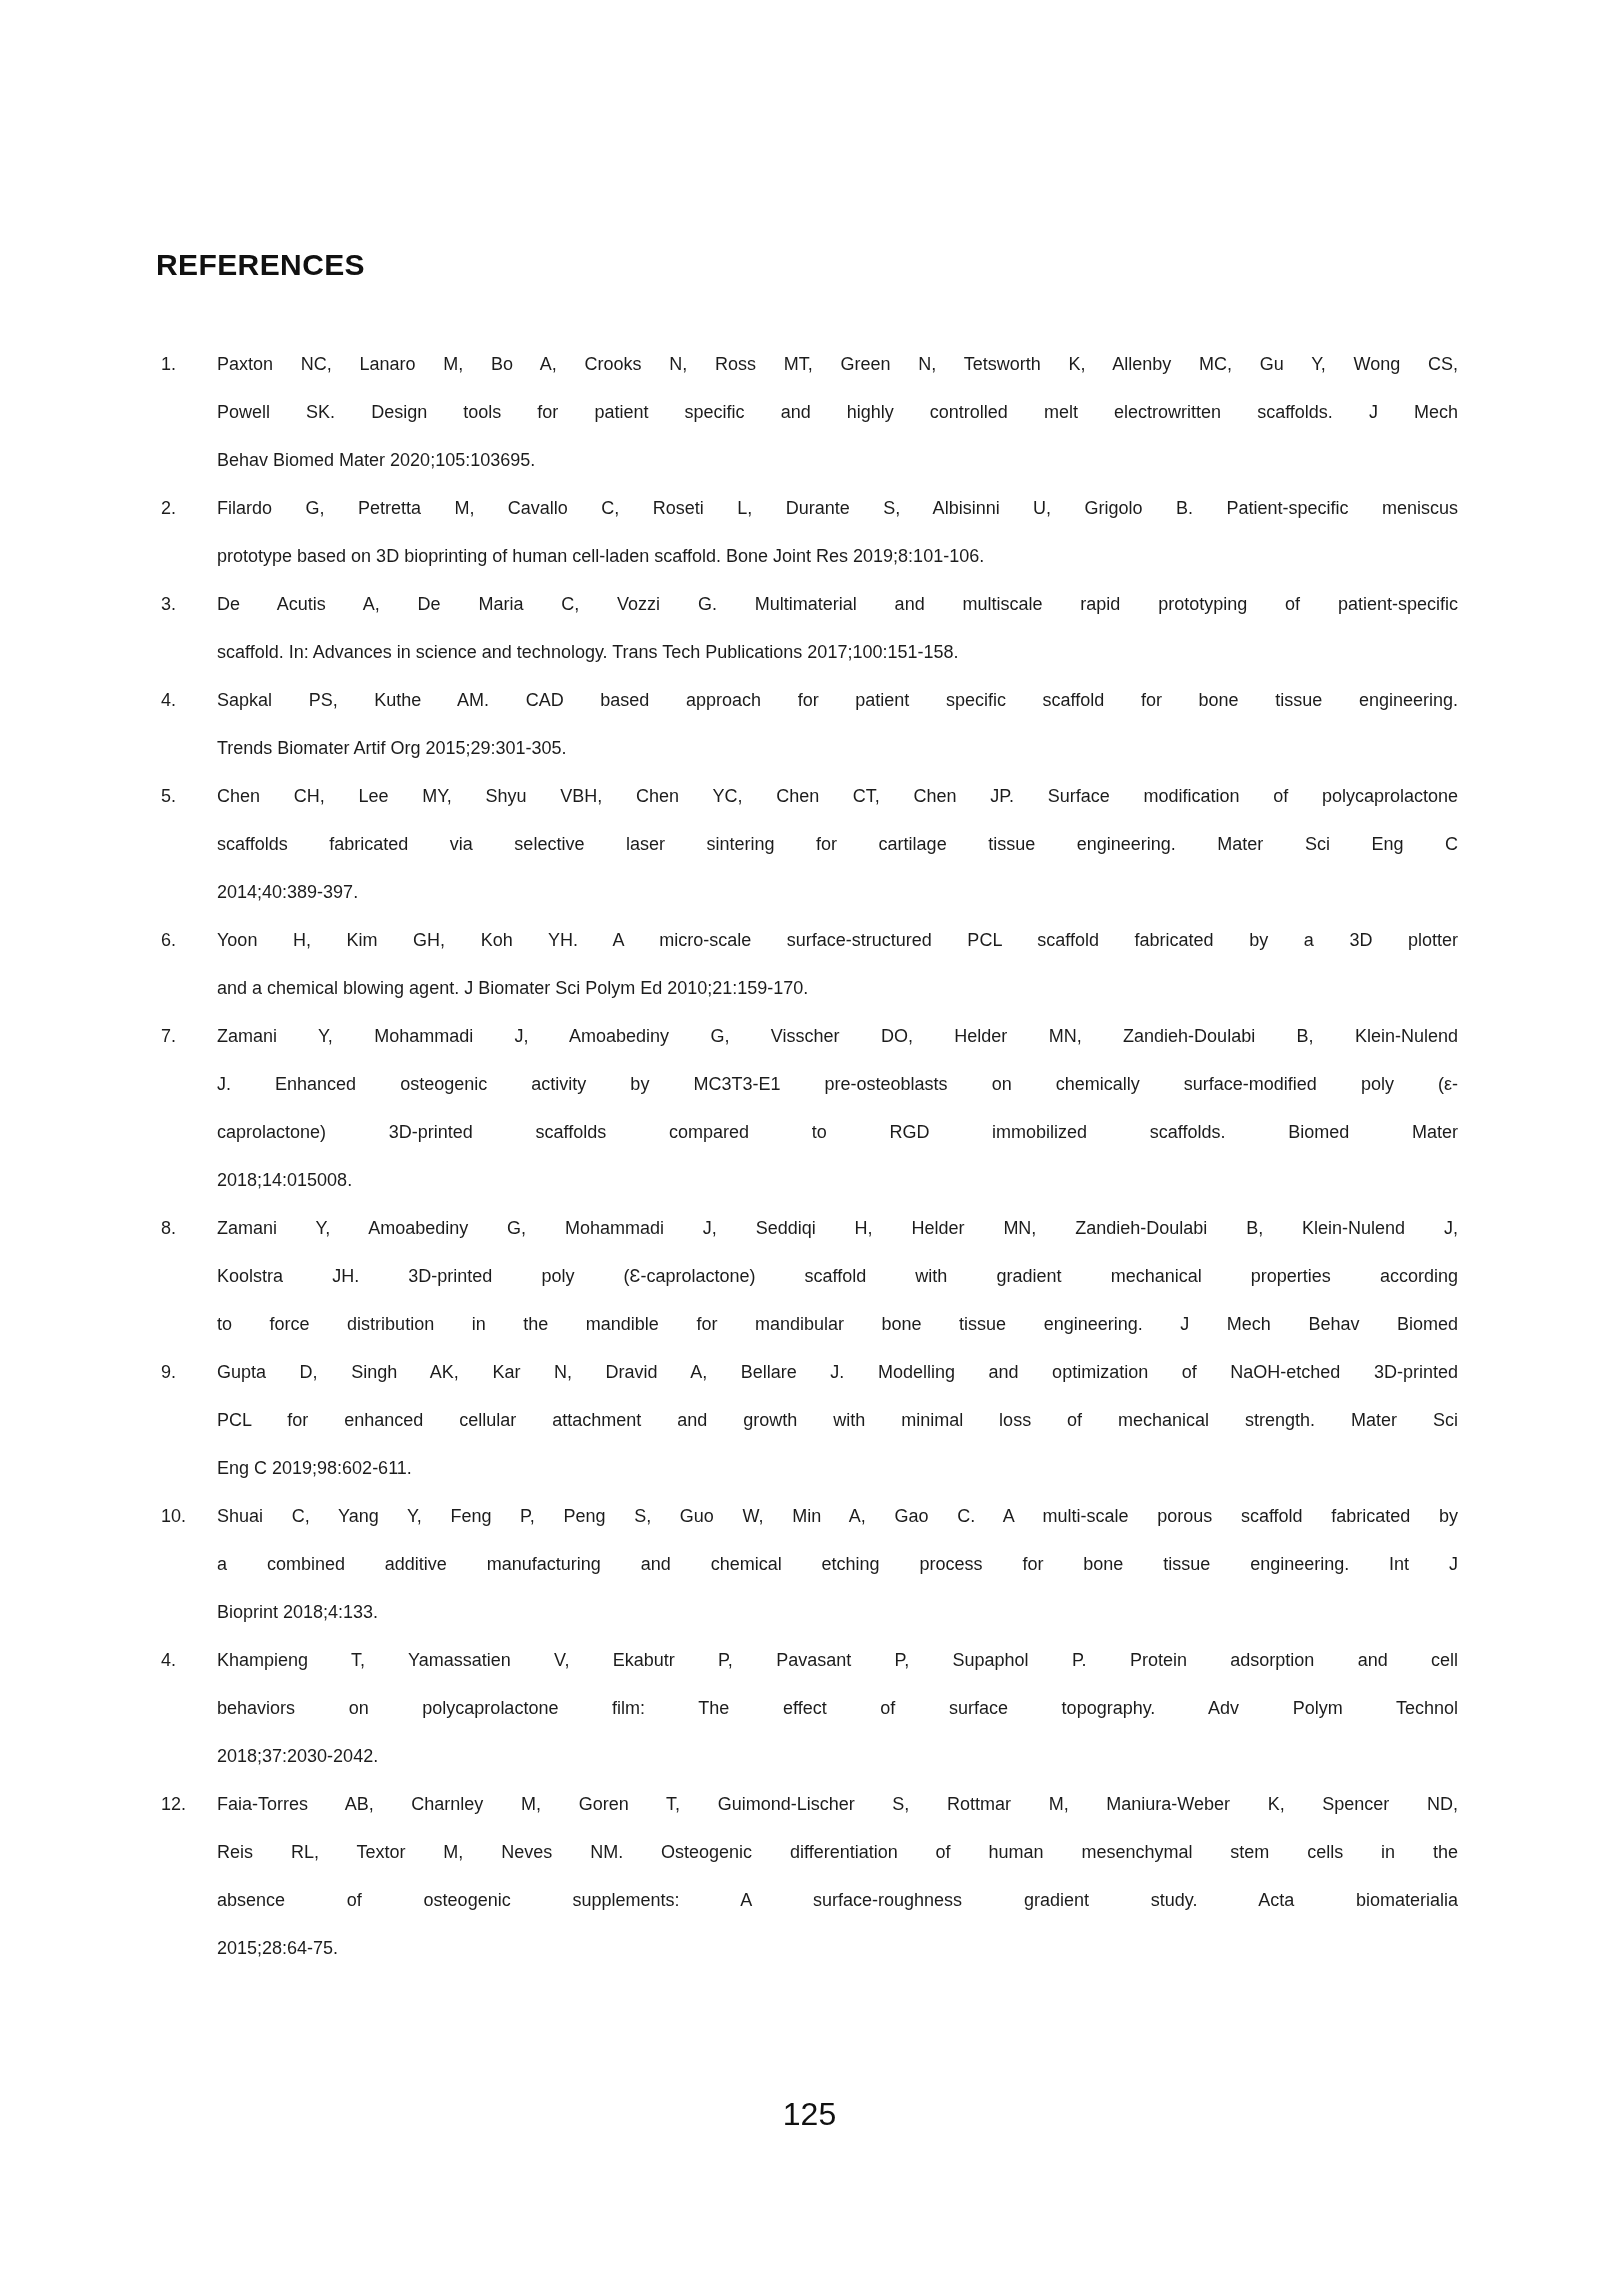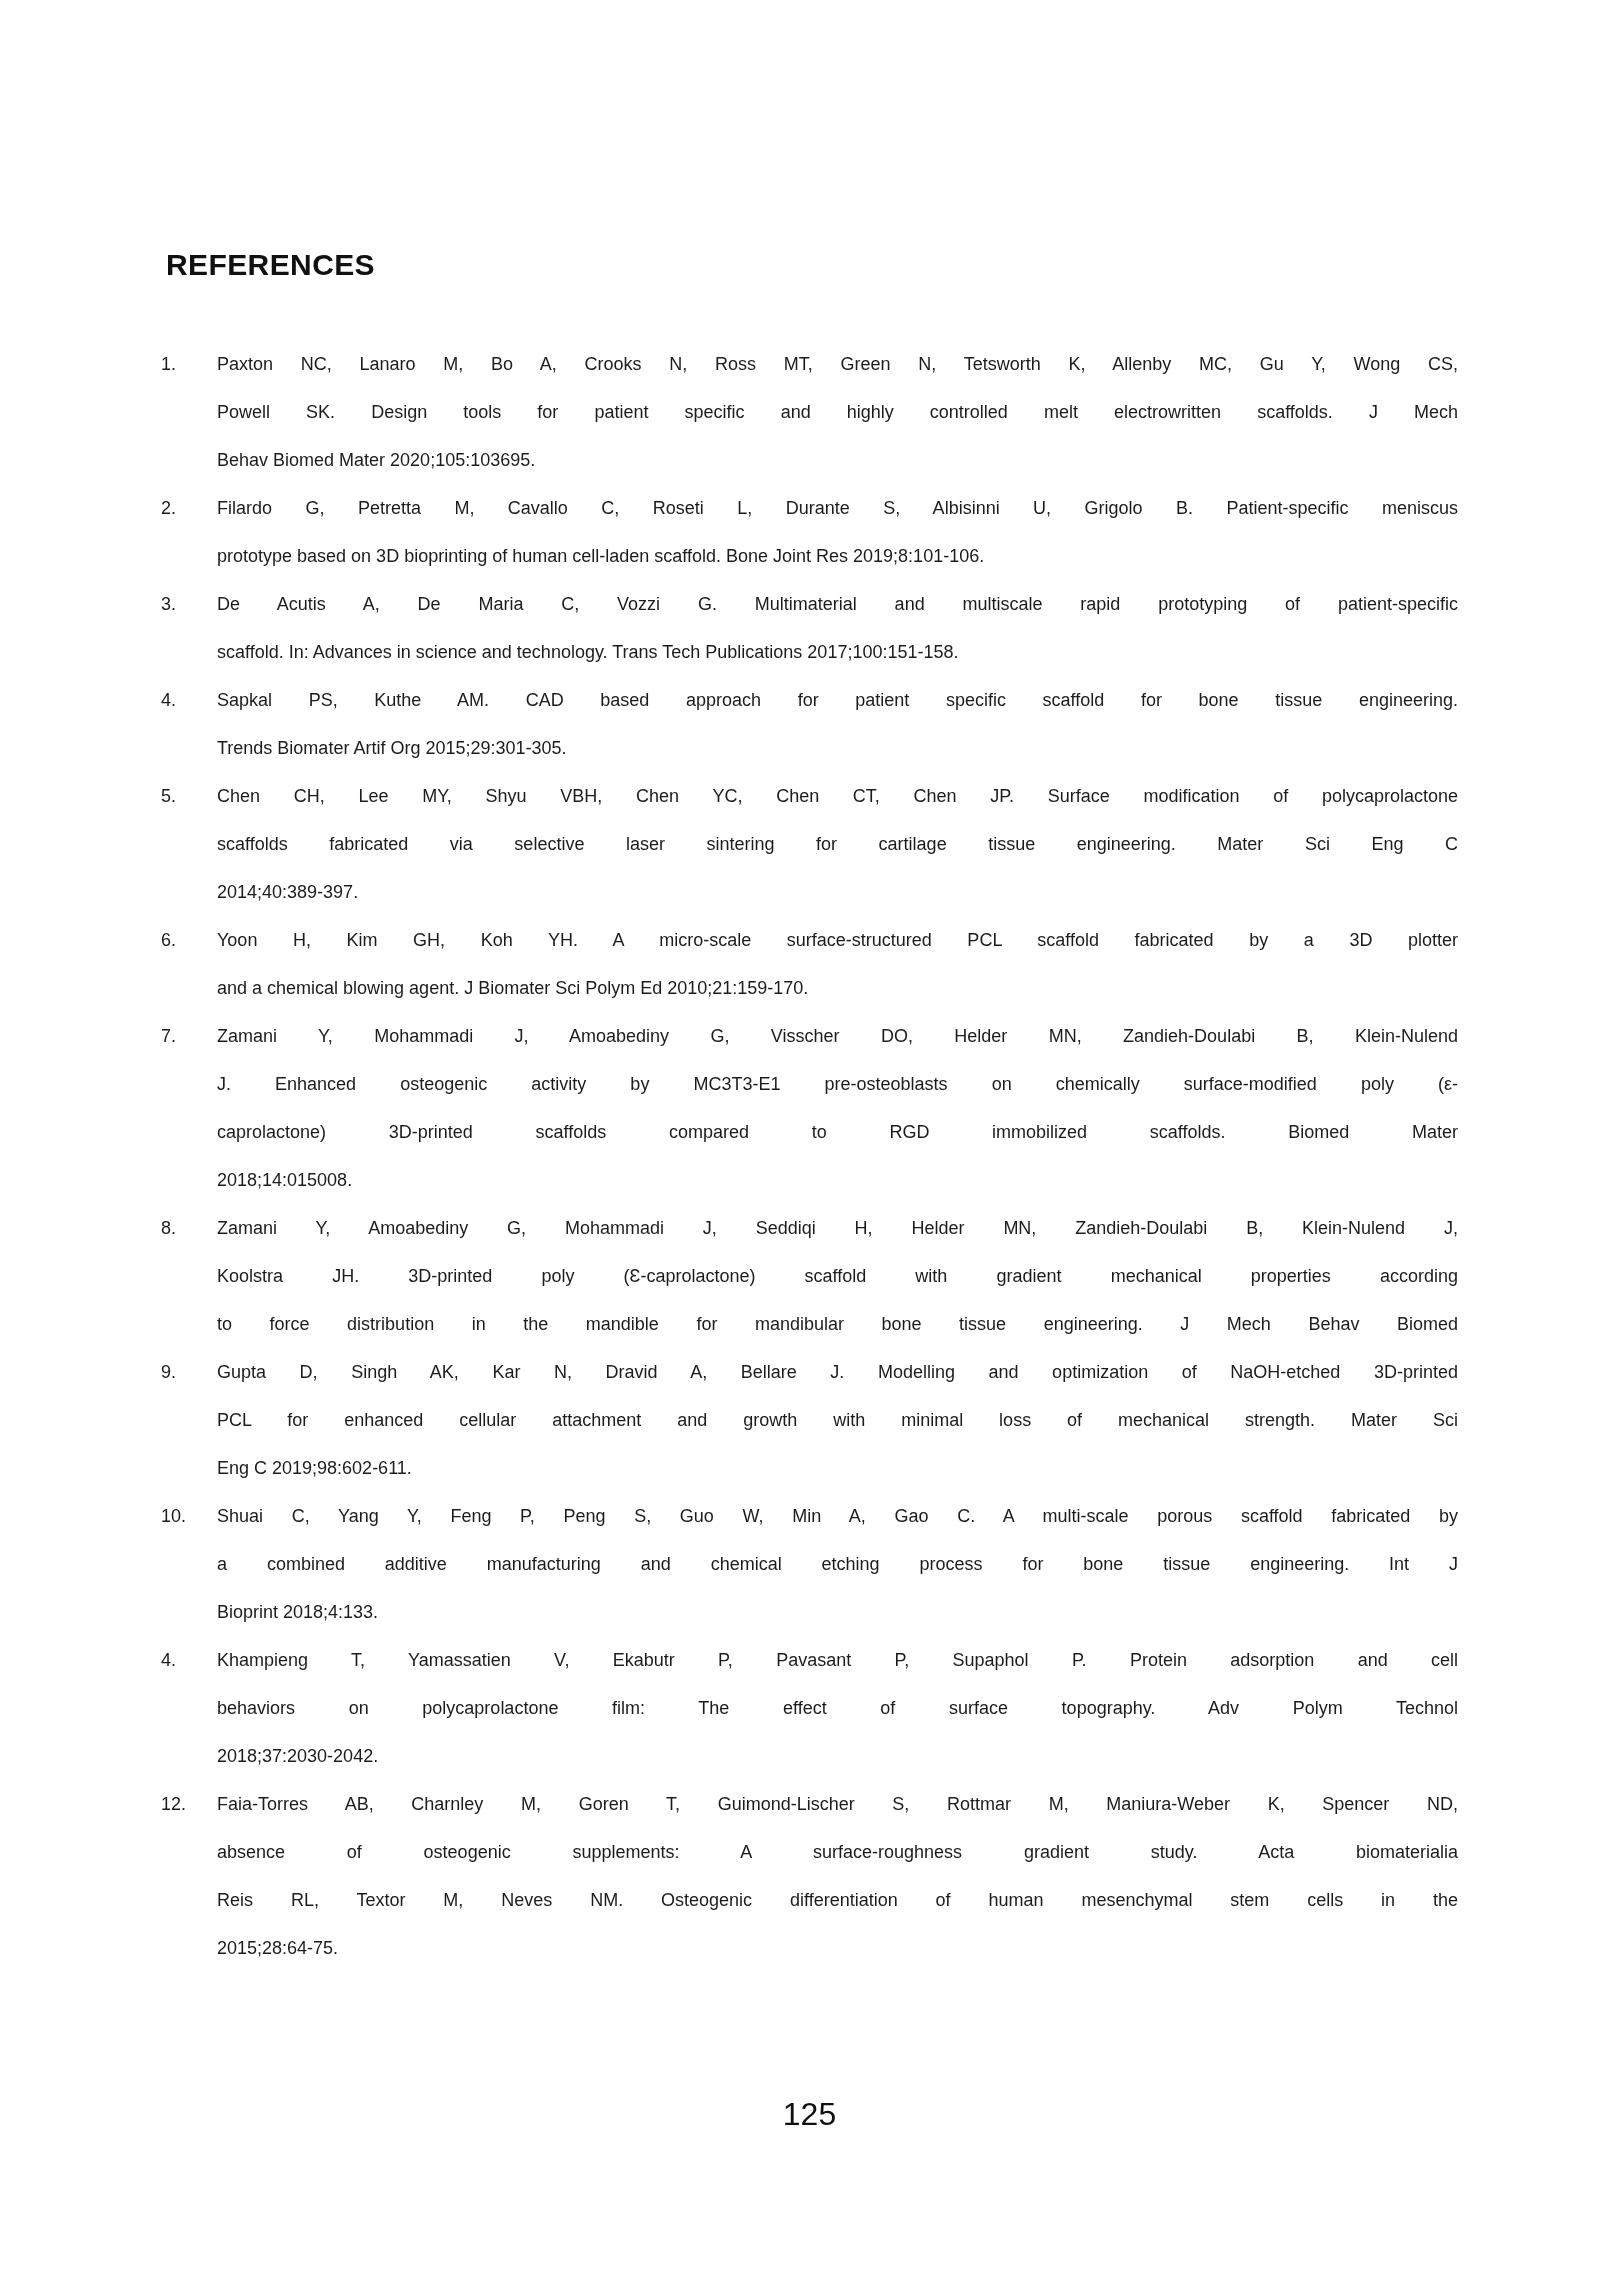--- a/index.html
+++ b/index.html
@@ -7,21 +7,21 @@
     position: relative;
     width: 1619px;
     height: 2284px;
     background: #ffffff;
     font-family: "Liberation Sans", sans-serif;
     color: #1c1c1c;
     overflow: hidden;
   }
   .heading {
     position: absolute;
-    left: 166px;
+    left: 156px;
     top: 250px;
     font-size: 30px;
     font-weight: bold;
     line-height: 1;
     letter-spacing: 0.4px;
     margin: 0;
     color: #111111;
   }
   .refs {
     position: absolute;
@@ -104,20 +104,20 @@
         <div class="ref-line cont just">a combined additive manufacturing and chemical etching process for bone tissue engineering. Int J</div>
         <div class="ref-line cont">Bioprint 2018;4:133.</div>
       </div>
       <div class="ref-item">
         <div class="ref-line just"><span class="ref-num">4.</span>Khampieng T, Yamassatien V, Ekabutr P, Pavasant P, Supaphol P. Protein adsorption and cell</div>
         <div class="ref-line cont just">behaviors on polycaprolactone film: The effect of surface topography. Adv Polym Technol</div>
         <div class="ref-line cont">2018;37:2030-2042.</div>
       </div>
       <div class="ref-item">
         <div class="ref-line just"><span class="ref-num">12.</span>Faia-Torres AB, Charnley M, Goren T, Guimond-Lischer S, Rottmar M, Maniura-Weber K, Spencer ND,</div>
+        <div class="ref-line cont just">Reis RL, Textor M, Neves NM. Osteogenic differentiation of human mesenchymal stem cells in the</div>
         <div class="ref-line cont just">absence of osteogenic supplements: A surface-roughness gradient study. Acta biomaterialia</div>
-        <div class="ref-line cont just">Reis RL, Textor M, Neves NM. Osteogenic differentiation of human mesenchymal stem cells in the</div>
         <div class="ref-line cont">2015;28:64-75.</div>
       </div>
     </div>
   <div class="page-number">125</div>
 </div>
 
 
 </body></html>

